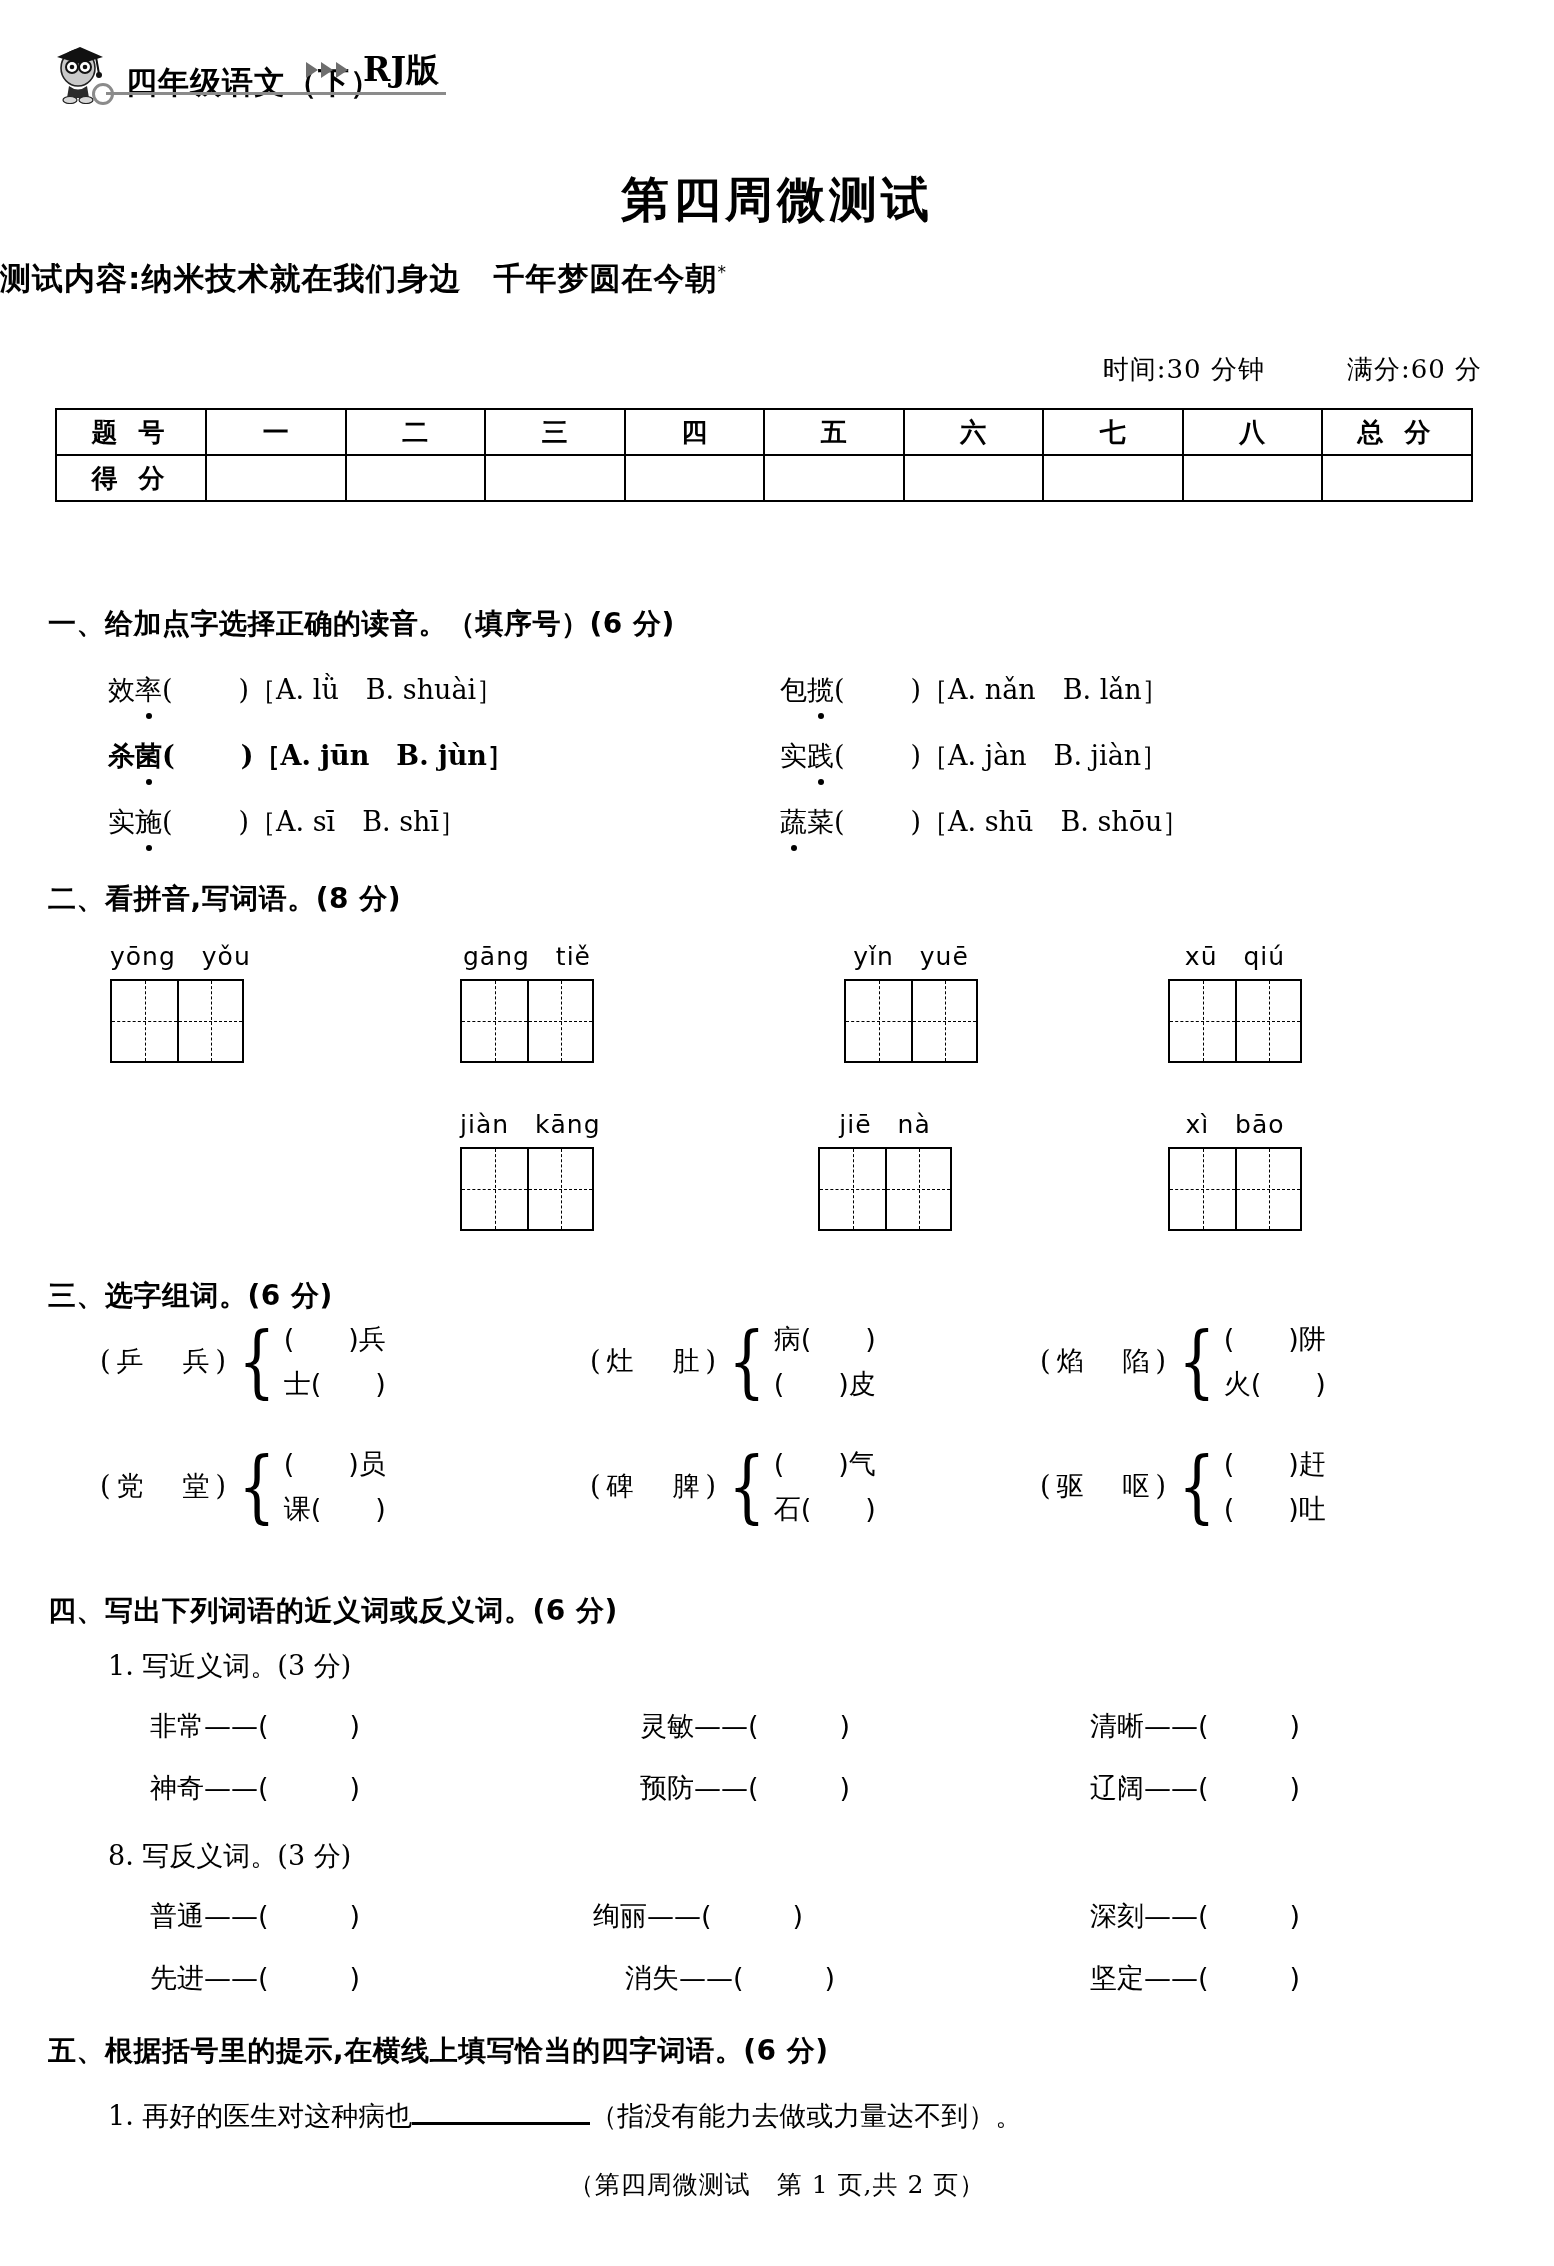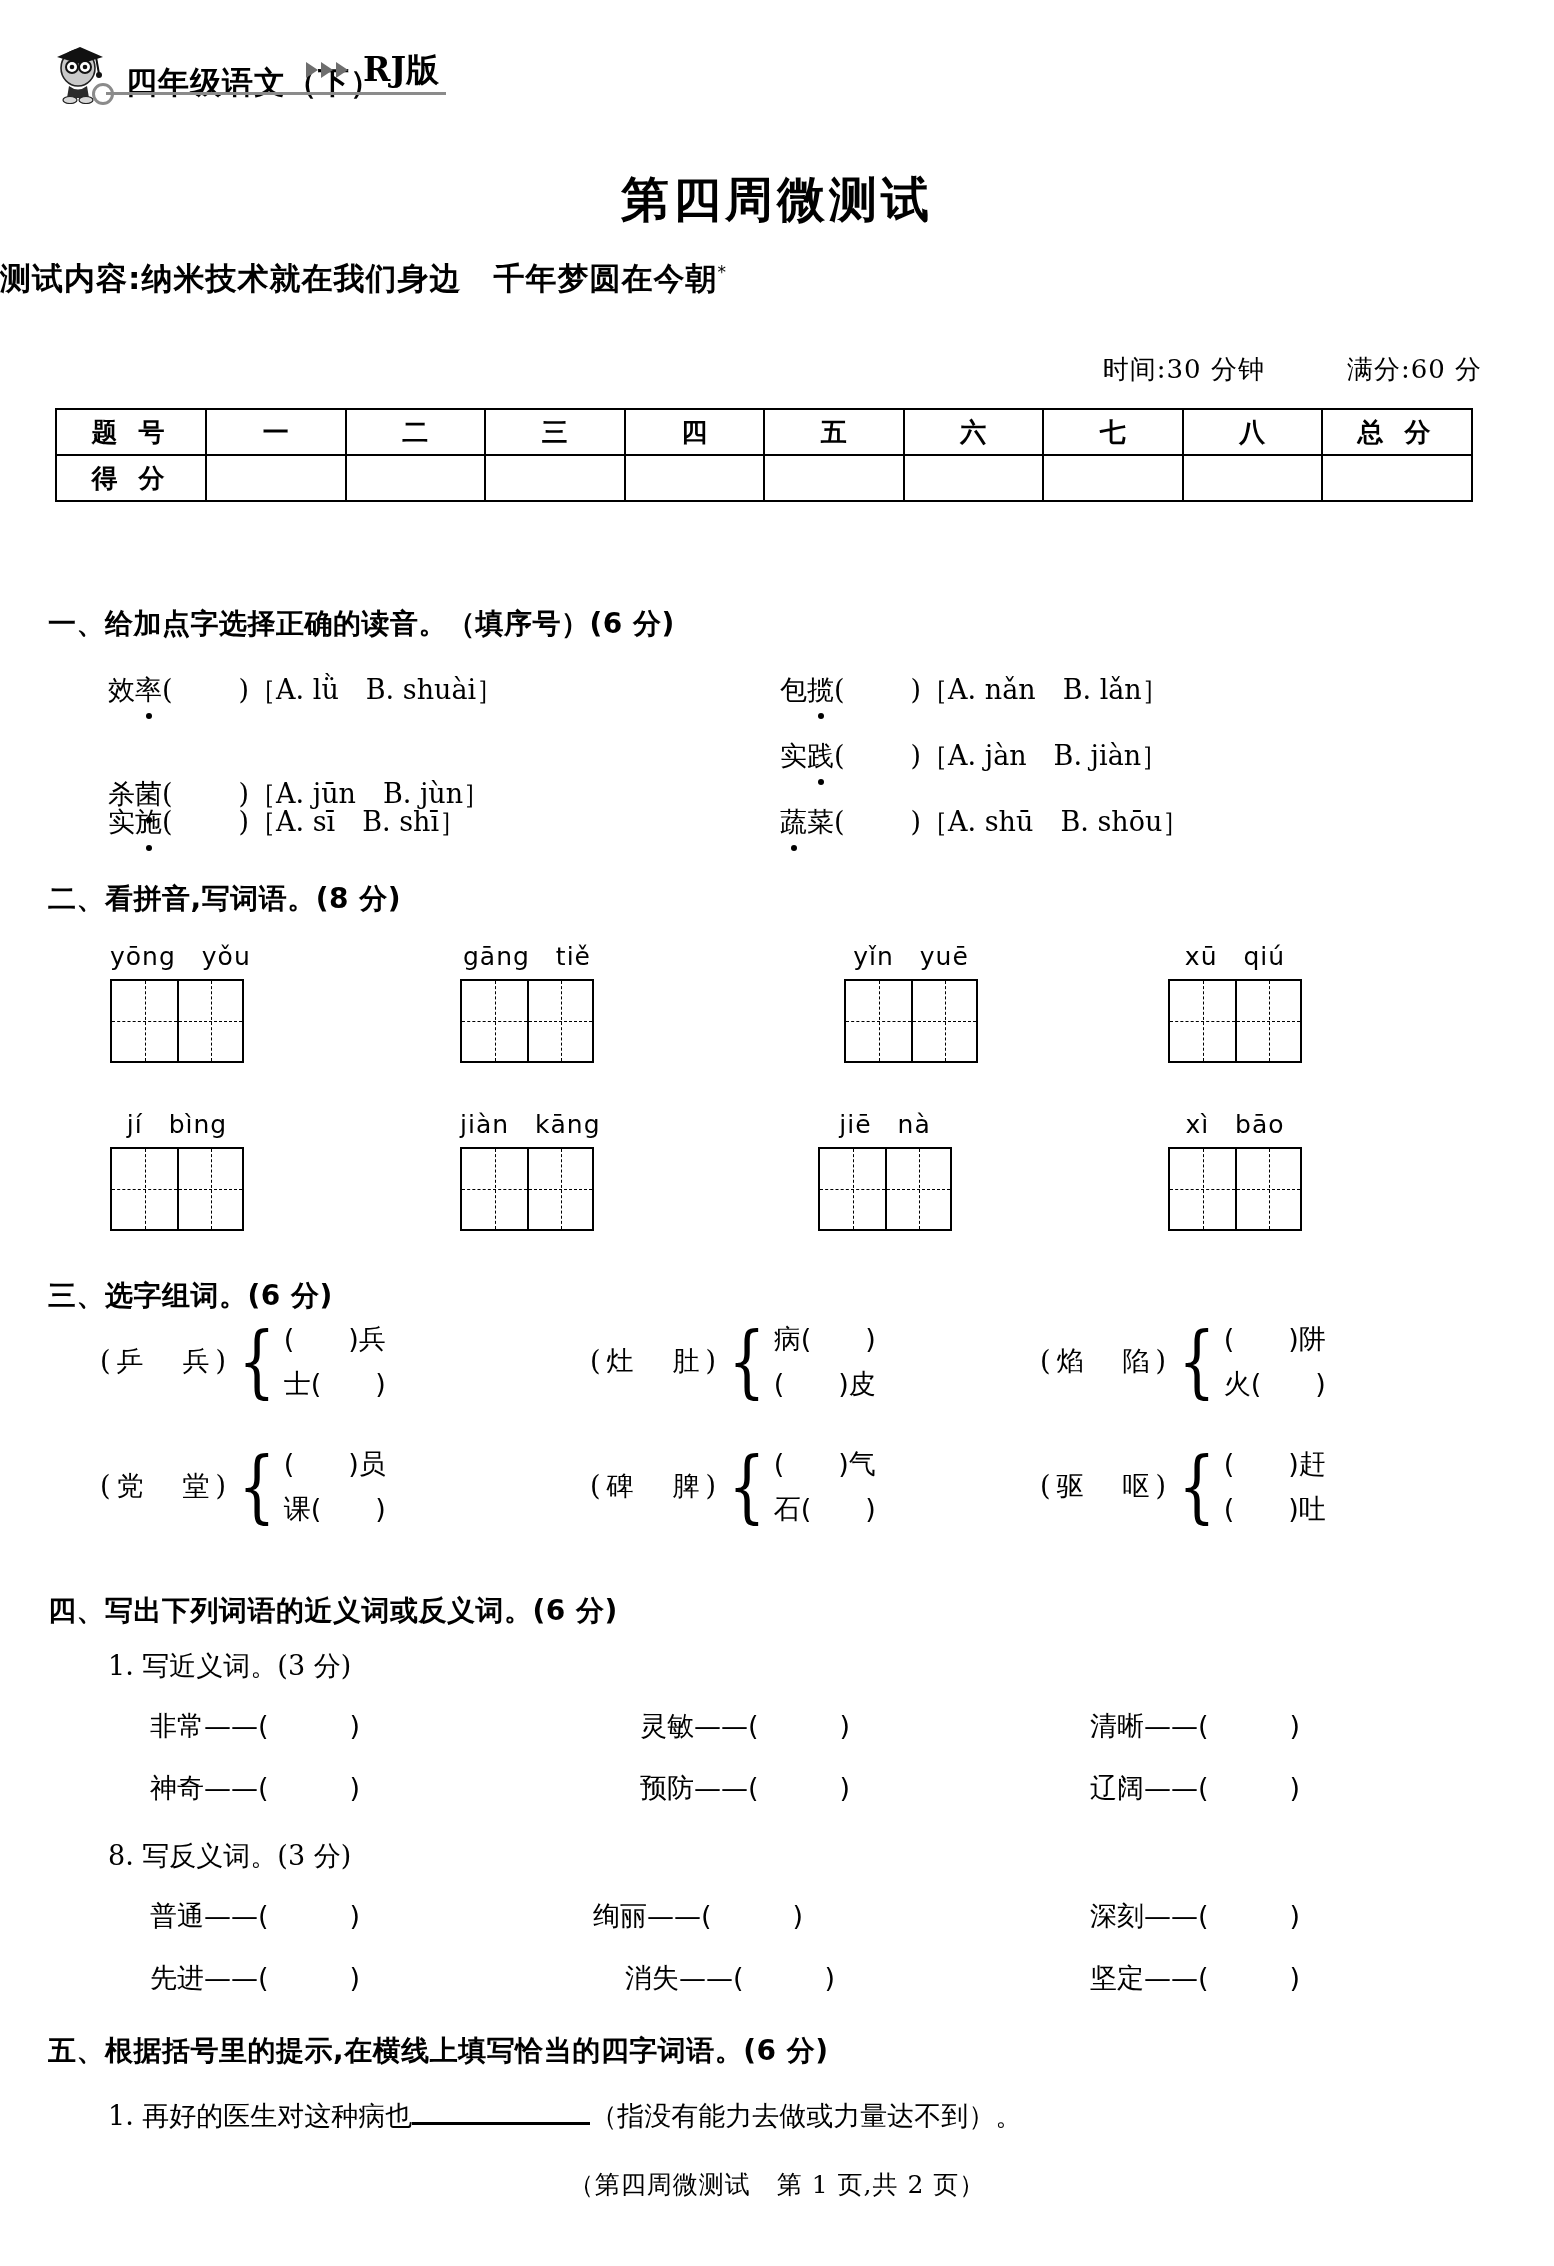--- a/index.html
+++ b/index.html
@@ -316,21 +316,21 @@
 
   <div class="sec-head" style="left:48px; top:605px;">一、给加点字选择正确的读音。（填序号）(6 分)</div>
 
   <div class="row-line" style="left:108px; top:672px;">
     <span>效</span><span class="dot-char">率</span><span class="serif">(</span><span style="display:inline-block;width:66px"></span><span class="serif">)</span><span class="serif">［A. lǜ　B. shuài］</span>
   </div>
   <div class="row-line" style="left:780px; top:672px;">
     <span>包</span><span class="dot-char">揽</span><span class="serif">(</span><span style="display:inline-block;width:66px"></span><span class="serif">)</span><span class="serif">［A. nǎn　B. lǎn］</span>
   </div>
 
-  <div class="row-line" style="left:108px; top:776px;">
+  <div class="row-line" style="left:108px; top:738px;font-weight:bold;">
     <span>杀</span><span class="dot-char">菌</span><span class="serif">(</span><span style="display:inline-block;width:66px"></span><span class="serif">)</span><span class="serif">［A. jūn　B. jùn］</span>
   </div>
   <div class="row-line" style="left:780px; top:738px;">
     <span>实</span><span class="dot-char">践</span><span class="serif">(</span><span style="display:inline-block;width:66px"></span><span class="serif">)</span><span class="serif">［A. jàn　B. jiàn］</span>
   </div>
 
   <div class="row-line" style="left:108px; top:804px;">
     <span>实</span><span class="dot-char">施</span><span class="serif">(</span><span style="display:inline-block;width:66px"></span><span class="serif">)</span><span class="serif">［A. sī　B. shī］</span>
   </div>
   <div class="row-line" style="left:780px; top:804px;">
@@ -361,27 +361,20 @@
       </div>
   </div>
   <div class="tzg-group" style="left:1168px; top:940px;">
     <div class="tzg-label">xū　qiú</div>
     <div class="tzg">
         <div class="cell"></div>
         <div class="cell"></div>
       </div>
   </div>
 
-  <div class="tzg-group" style="left:110px; top:1108px;">
-    <div class="tzg-label">jí　bìng</div>
-    <div class="tzg">
-        <div class="cell"></div>
-        <div class="cell"></div>
-      </div>
-  </div>
   <div class="tzg-group" style="left:460px; top:1108px;">
     <div class="tzg-label">jiàn　kāng</div>
     <div class="tzg">
         <div class="cell"></div>
         <div class="cell"></div>
       </div>
   </div>
   <div class="tzg-group" style="left:818px; top:1108px;">
     <div class="tzg-label">jiē　nà</div>
     <div class="tzg">

